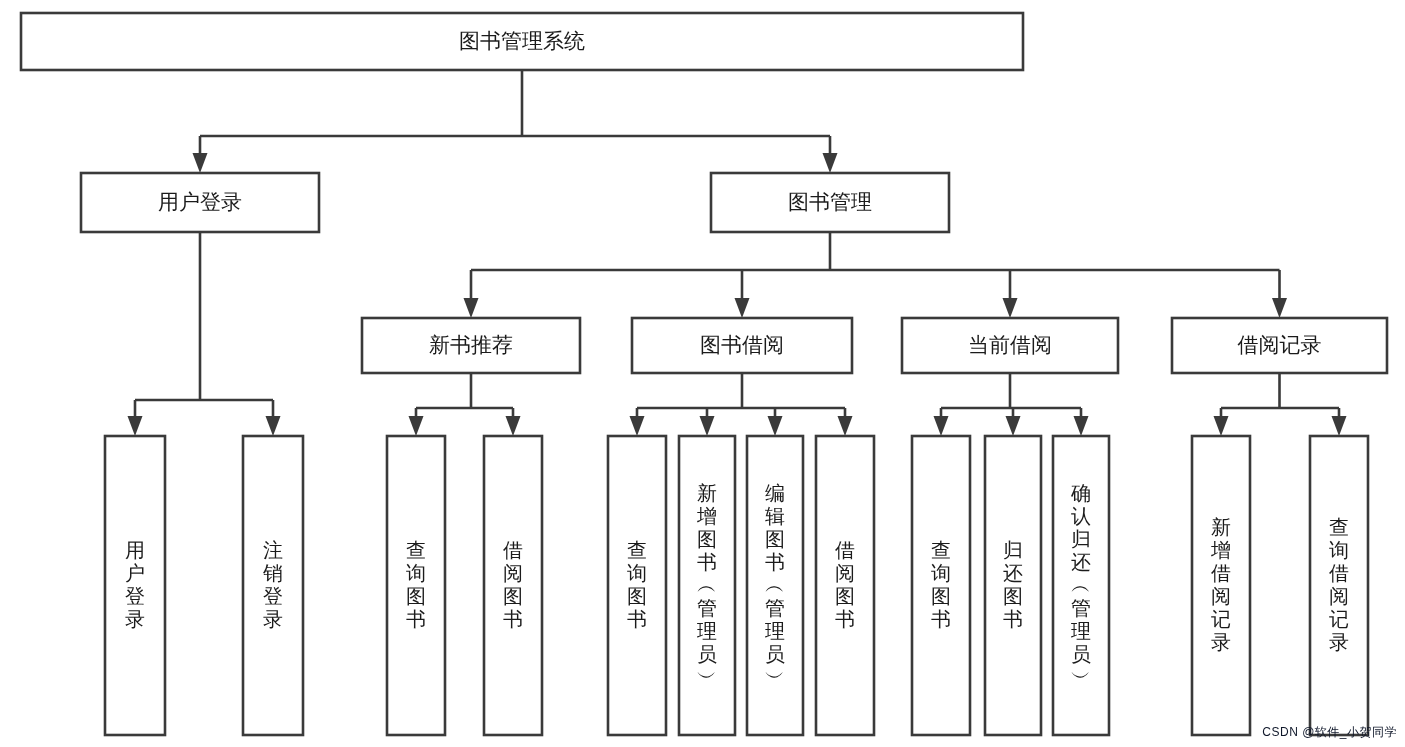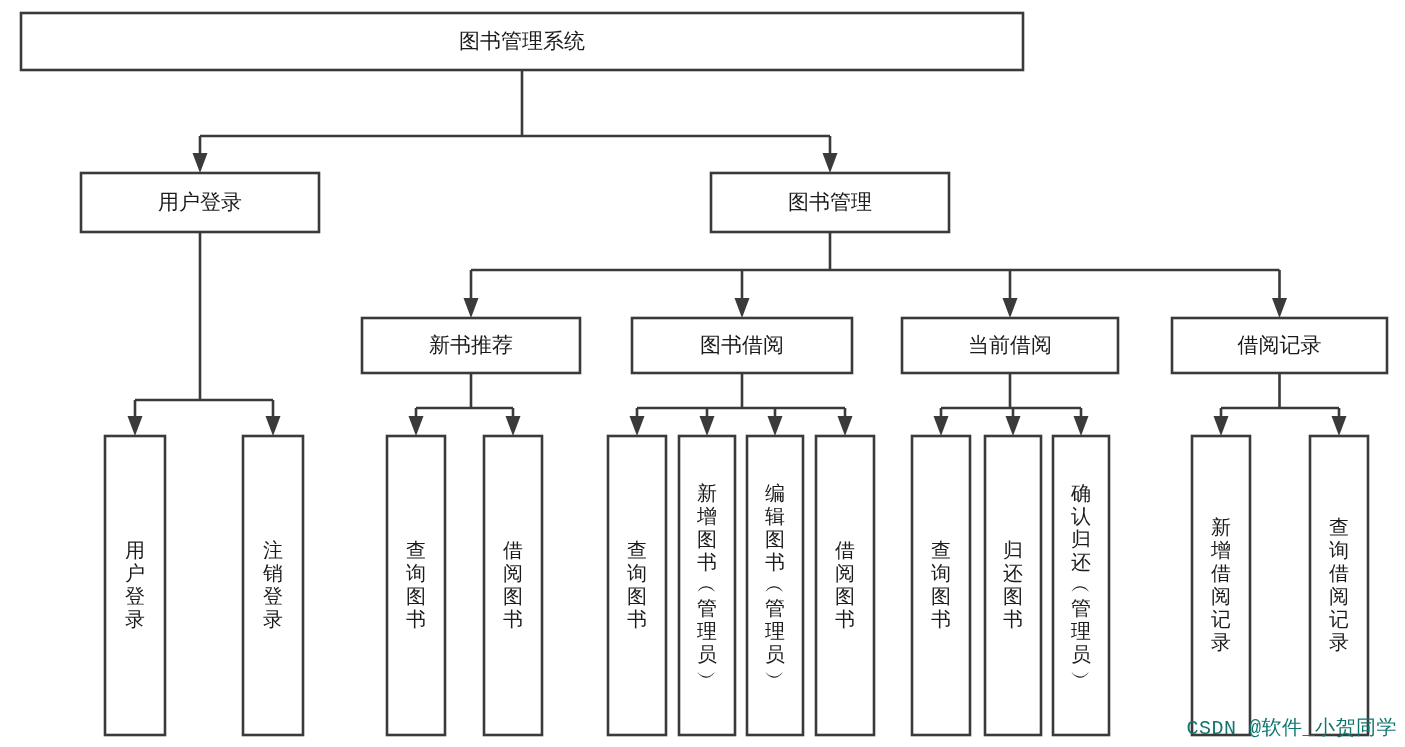--- a/index.html
+++ b/index.html
@@ -46,23 +46,23 @@
   .node-label-v {
     font-family: "Liberation Sans", "DejaVu Sans", sans-serif;
     font-size: 20px;
     fill: #1b1b1b;
     text-anchor: middle;
   }
   .watermark {
     position: absolute;
     right: 8px;
     bottom: 6px;
-    font-family: Liberation Mono, monospace;
-    font-size: 20px;
-    color: #0f766e;
+    font-family: Liberation Sans, sans-serif;
+    font-size: 12px;
+    color: #0f172a;
     letter-spacing: 0.5px;
     white-space: nowrap;
     pointer-events: none;
   }
 </style>
 </head>
 <body>
 
 <svg id="diagram" viewBox="0 0 1405 747" xmlns="http://www.w3.org/2000/svg">
   <g id="connectors-layer">

